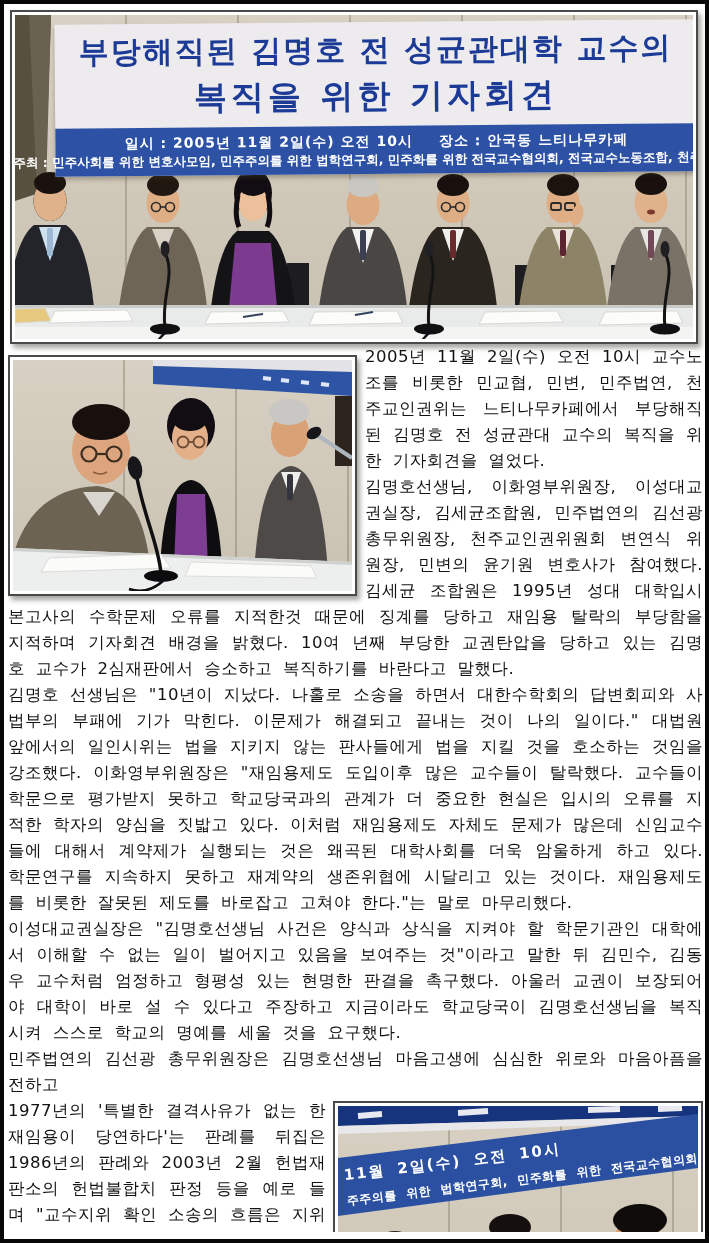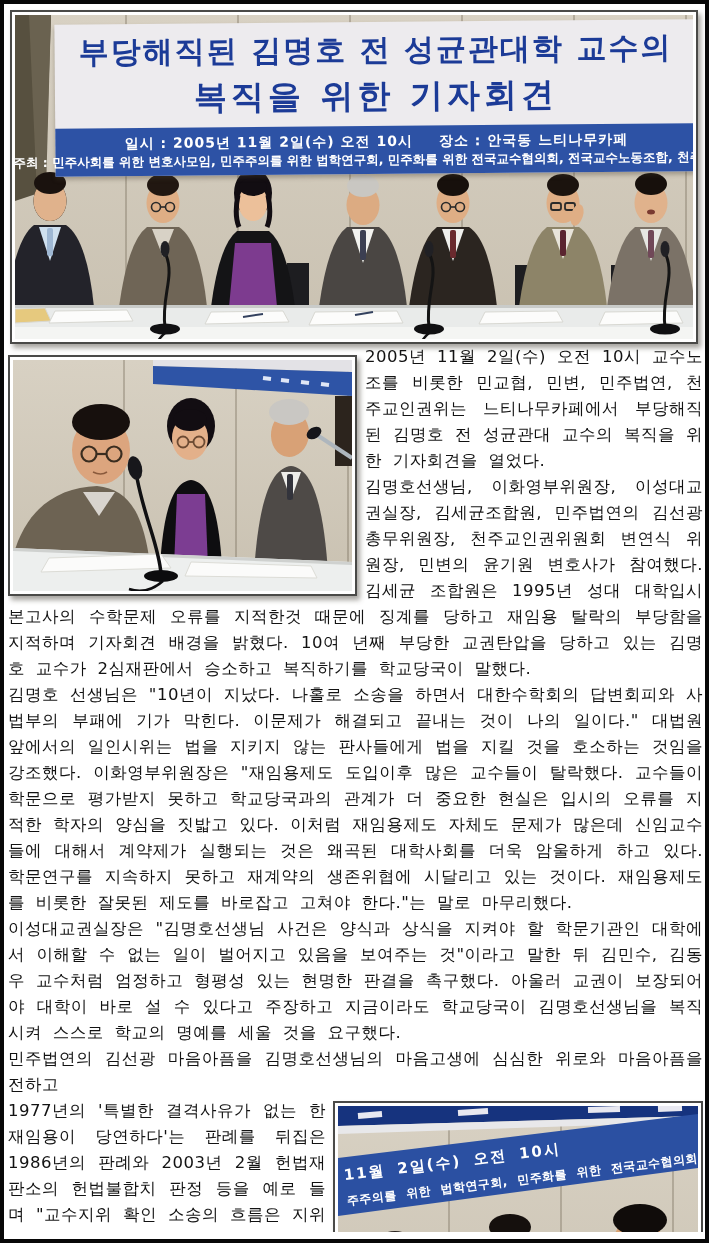--- a/index.html
+++ b/index.html
@@ -304,24 +304,24 @@
               <ellipse cx="122" cy="108" rx="7" ry="12" fill="#17171b" transform="rotate(-12 122 108)"></ellipse>
               <ellipse cx="148" cy="216" rx="17" ry="6" fill="#0c0c0e"></ellipse>
               <path d="M150 221 q -16 14 -34 8" stroke="#0c0c0e" stroke-width="2.5" fill="none"></path>
             </g>
           </svg>
         </div>
       </div>
     </div>
 
     <p>2005년 11월 2일(수) 오전 10시 교수노조를 비롯한 민교협, 민변, 민주법연, 천주교인권위는 느티나무카페에서 부당해직된 김명호 전 성균관대 교수의 복직을 위한 기자회견을 열었다.</p>
-    <p>김명호선생님, 이화영부위원장, 이성대교권실장, 김세균조합원, 민주법연의 김선광 총무위원장, 천주교인권위원회 변연식 위원장, 민변의 윤기원 변호사가 참여했다. 김세균 조합원은 1995년 성대 대학입시 본고사의 수학문제 오류를 지적한것 때문에 징계를 당하고 재임용 탈락의 부당함을 지적하며 기자회견 배경을 밝혔다. 10여 년째 부당한 교권탄압을 당하고 있는 김명호 교수가 2심재판에서 승소하고 복직하기를 학교당국이 말했다.</p>
+    <p>김명호선생님, 이화영부위원장, 이성대교권실장, 김세균조합원, 민주법연의 김선광 총무위원장, 천주교인권위원회 변연식 위원장, 민변의 윤기원 변호사가 참여했다. 김세균 조합원은 1995년 성대 대학입시 본고사의 수학문제 오류를 지적한것 때문에 징계를 당하고 재임용 탈락의 부당함을 지적하며 기자회견 배경을 밝혔다. 10여 년째 부당한 교권탄압을 당하고 있는 김명호 교수가 2심재판에서 승소하고 복직하기를 바란다고 말했다.</p>
     <p>김명호 선생님은 "10년이 지났다. 나홀로 소송을 하면서 대한수학회의 답변회피와 사법부의 부패에 기가 막힌다. 이문제가 해결되고 끝내는 것이 나의 일이다." 대법원 앞에서의 일인시위는 법을 지키지 않는 판사들에게 법을 지킬 것을 호소하는 것임을 강조했다. 이화영부위원장은 "재임용제도 도입이후 많은 교수들이 탈락했다. 교수들이 학문으로 평가받지 못하고 학교당국과의 관계가 더 중요한 현실은 입시의 오류를 지적한 학자의 양심을 짓밟고 있다. 이처럼 재임용제도 자체도 문제가 많은데 신임교수들에 대해서 계약제가 실행되는 것은 왜곡된 대학사회를 더욱 암울하게 하고 있다. 학문연구를 지속하지 못하고 재계약의 생존위협에 시달리고 있는 것이다. 재임용제도를 비롯한 잘못된 제도를 바로잡고 고쳐야 한다."는 말로 마무리했다.</p>
     <p>이성대교권실장은 "김명호선생님 사건은 양식과 상식을 지켜야 할 학문기관인 대학에서 이해할 수 없는 일이 벌어지고 있음을 보여주는 것"이라고 말한 뒤 김민수, 김동우 교수처럼 엄정하고 형평성 있는 현명한 판결을 촉구했다. 아울러 교권이 보장되어야 대학이 바로 설 수 있다고 주장하고 지금이라도 학교당국이 김명호선생님을 복직시켜 스스로 학교의 명예를 세울 것을 요구했다.</p>
-    <p>민주법연의 김선광 마음아픔을 김명호선생님의 마음고생에 심심한 위로와 마음아픔을 전하고</p>
+    <p>민주법연의 김선광 총무위원장은 김명호선생님 마음고생에 심심한 위로와 마음아픔을 전하고</p>
 
     <div class="ph3-float">
       <div class="photo photo3">
         <div class="photo-inner">
           <svg width="360" height="283" viewBox="0 0 360 283">
 
             <polygon points="0,0 360,0 360,10 0,20" fill="#16337e"></polygon>
             <g stroke="#e8e8f0" stroke-width="6">
               <line x1="20" y1="10" x2="44" y2="8"></line>
                 <line x1="120" y1="7" x2="150" y2="5"></line>

